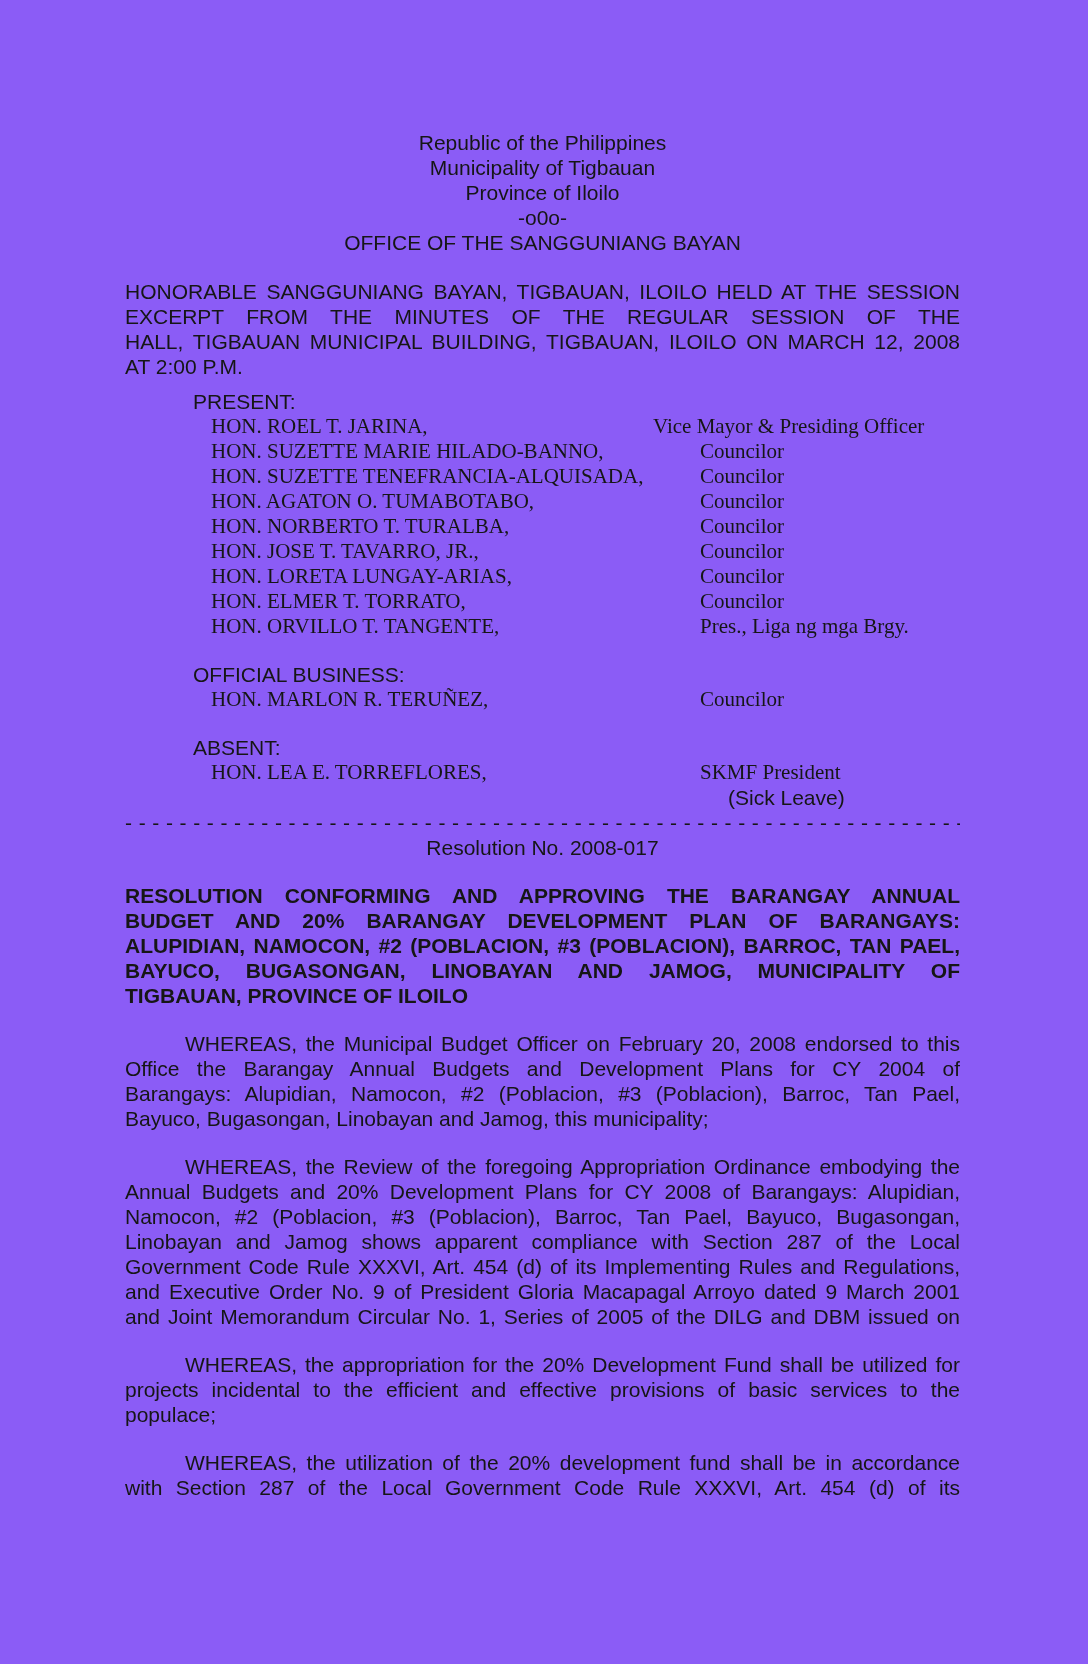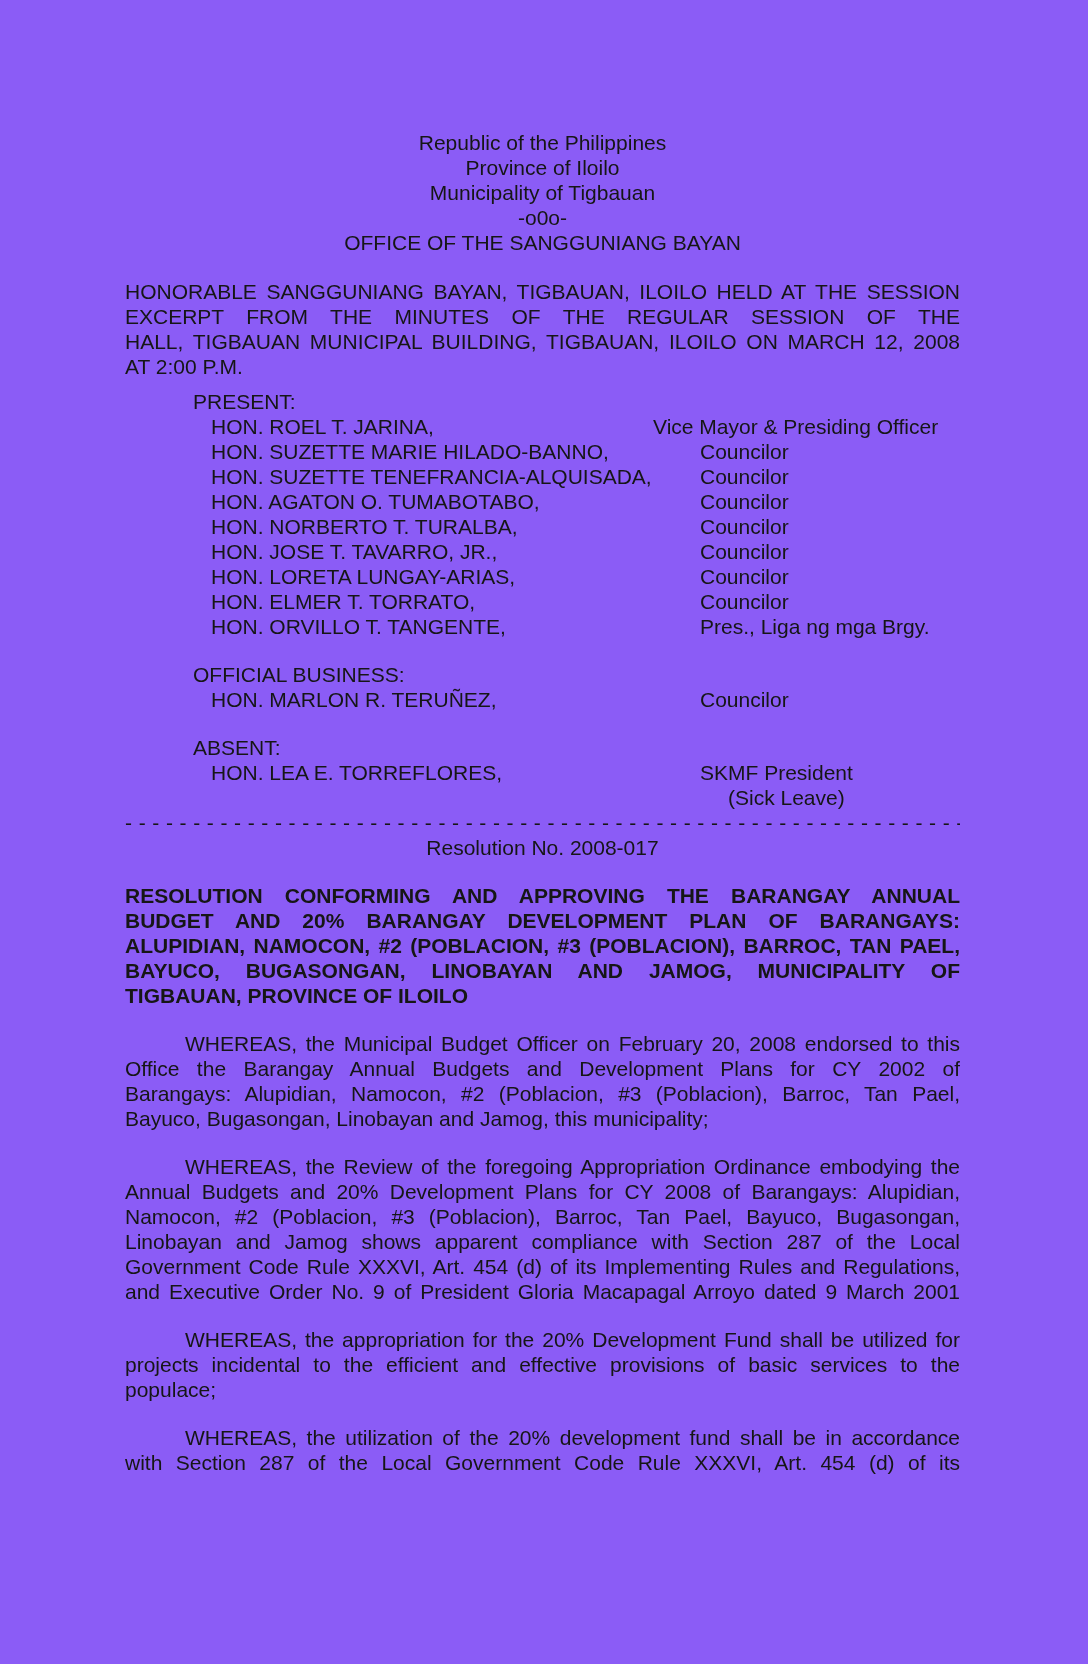--- a/index.html
+++ b/index.html
@@ -14,38 +14,38 @@
     overflow:hidden;
   }
   .hline{text-align:center;white-space:nowrap;}
   .jline{text-align:justify;text-align-last:justify;white-space:nowrap;overflow:hidden;}
   .leftline{text-align:left;white-space:nowrap;overflow:hidden;}
   .indent{text-indent:60px;}
   .excerpt{margin-top:24px;}
   .sec-present{margin-top:10px;}
   .sec-gap{margin-top:23px;}
   .slabel{padding-left:68px;}
-  .mrow{position:relative;padding-left:86px;white-space:nowrap;}
+  .mrow{position:relative;padding-left:86px;white-space:nowrap;font-family:Liberation Serif, serif;}
   .mrole{position:absolute;left:575px;top:0;white-space:nowrap;text-align:center;}
   .mrole.wide{left:528px;}
   .mnote{padding-left:603px;white-space:nowrap;}
   .sep{letter-spacing:0.4px;}
   .resno{text-align:center;font-weight:400;}
   .titlepara{margin-top:23px;font-weight:bold;}
   .wpara{margin-top:23px;}
 </style>
 </head>
 <body>
 
 <div class="page">
 
   <div class="hblock">
       <div class="hline">Republic of the Philippines</div>
+      <div class="hline">Municipality of Tigbauan</div>
       <div class="hline">Province of Iloilo</div>
-      <div class="hline">Municipality of Tigbauan</div>
       <div class="hline">-o0o-</div>
       <div class="hline">OFFICE OF THE SANGGUNIANG BAYAN</div>
     </div>
 
   <div class="excerpt">
       <div class="jline">HONORABLE SANGGUNIANG BAYAN, TIGBAUAN, ILOILO HELD AT THE SESSION</div>
       <div class="jline">EXCERPT FROM THE MINUTES OF THE REGULAR  SESSION OF THE</div>
       <div class="jline">HALL, TIGBAUAN MUNICIPAL BUILDING, TIGBAUAN, ILOILO ON MARCH 12, 2008</div>
       <div class="leftline">AT 2:00 P.M.</div>
     </div>
@@ -88,31 +88,32 @@
       <div class="jline">RESOLUTION CONFORMING AND APPROVING THE BARANGAY ANNUAL</div>
       <div class="jline">BUDGET AND 20% BARANGAY DEVELOPMENT PLAN OF BARANGAYS:</div>
       <div class="jline">ALUPIDIAN, NAMOCON, #2 (POBLACION, #3 (POBLACION), BARROC, TAN PAEL,</div>
       <div class="jline">BAYUCO, BUGASONGAN, LINOBAYAN AND JAMOG, MUNICIPALITY OF</div>
       <div class="leftline">TIGBAUAN, PROVINCE OF ILOILO</div>
     </div>
 
   <div>
       <div class="wpara">
         <div class="jline indent">WHEREAS, the Municipal Budget Officer on February 20, 2008 endorsed to this</div>
-        <div class="jline">Office the Barangay Annual Budgets and Development  Plans for CY 2002 of</div>
+        <div class="jline">Office the Barangay Annual Budgets and Development  Plans for CY 2004 of</div>
         <div class="jline">Barangays: Alupidian, Namocon, #2 (Poblacion, #3 (Poblacion), Barroc, Tan Pael,</div>
         <div class="leftline">Bayuco, Bugasongan, Linobayan and Jamog, this municipality;</div>
       </div>
       <div class="wpara">
         <div class="jline indent">WHEREAS, the Review of the foregoing Appropriation Ordinance embodying the</div>
         <div class="jline">Annual Budgets and  20% Development Plans for CY 2008 of Barangays: Alupidian,</div>
         <div class="jline">Namocon, #2 (Poblacion, #3 (Poblacion), Barroc, Tan Pael, Bayuco, Bugasongan,</div>
         <div class="jline">Linobayan and Jamog shows apparent compliance with Section 287 of the Local</div>
         <div class="jline">Government Code Rule XXXVI, Art. 454 (d) of its Implementing Rules and Regulations,</div>
         <div class="jline">and Executive Order No. 9 of President Gloria Macapagal Arroyo dated 9 March 2001</div>
+        <div class="jline">and Joint Memorandum Circular No. 1, Series of 2005 of the DILG and DBM issued on</div>
       </div>
       <div class="wpara">
         <div class="jline indent">WHEREAS, the appropriation for the 20% Development Fund shall be utilized for</div>
         <div class="jline">projects incidental to the efficient and effective provisions of basic services to the</div>
         <div class="leftline">populace;</div>
       </div>
       <div class="wpara">
         <div class="jline indent">WHEREAS, the utilization of the 20% development fund shall be in accordance</div>
         <div class="jline">with Section 287 of the Local Government Code Rule XXXVI, Art. 454 (d) of its</div>
       </div>

